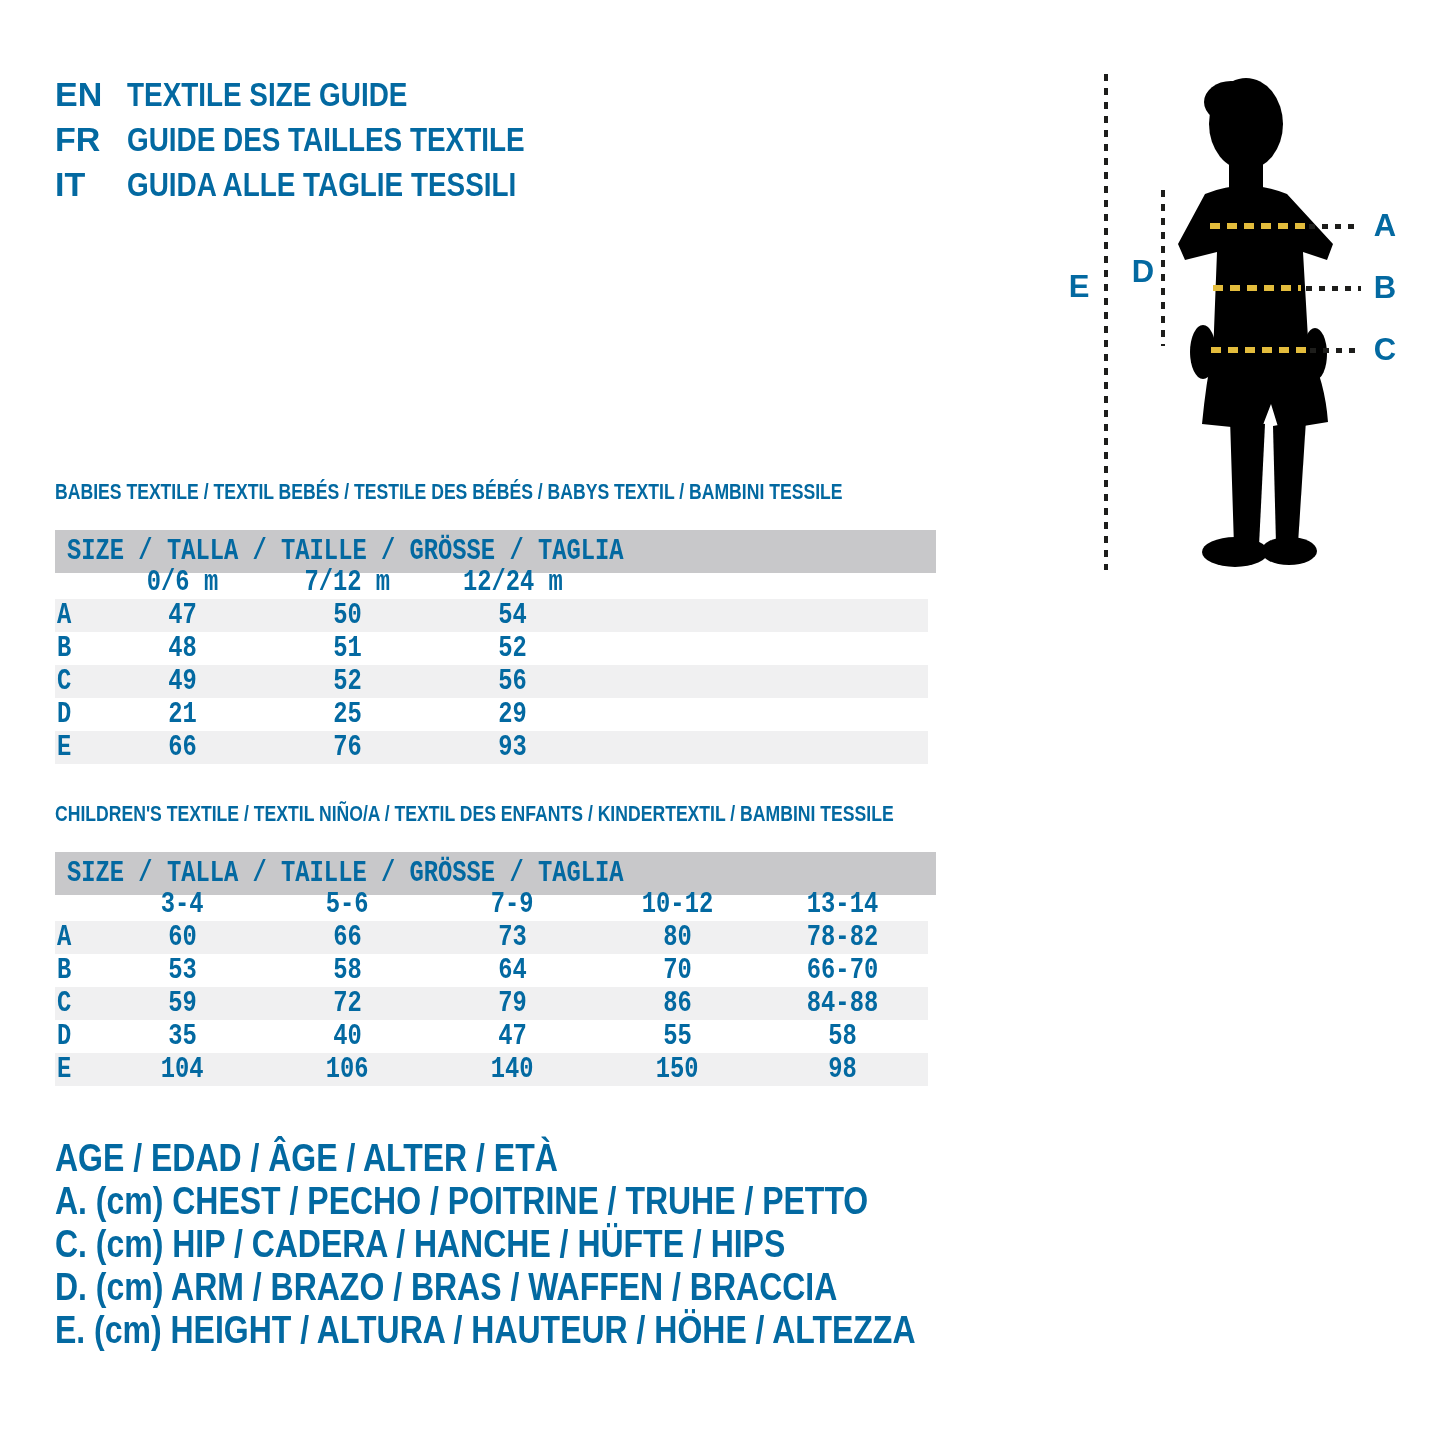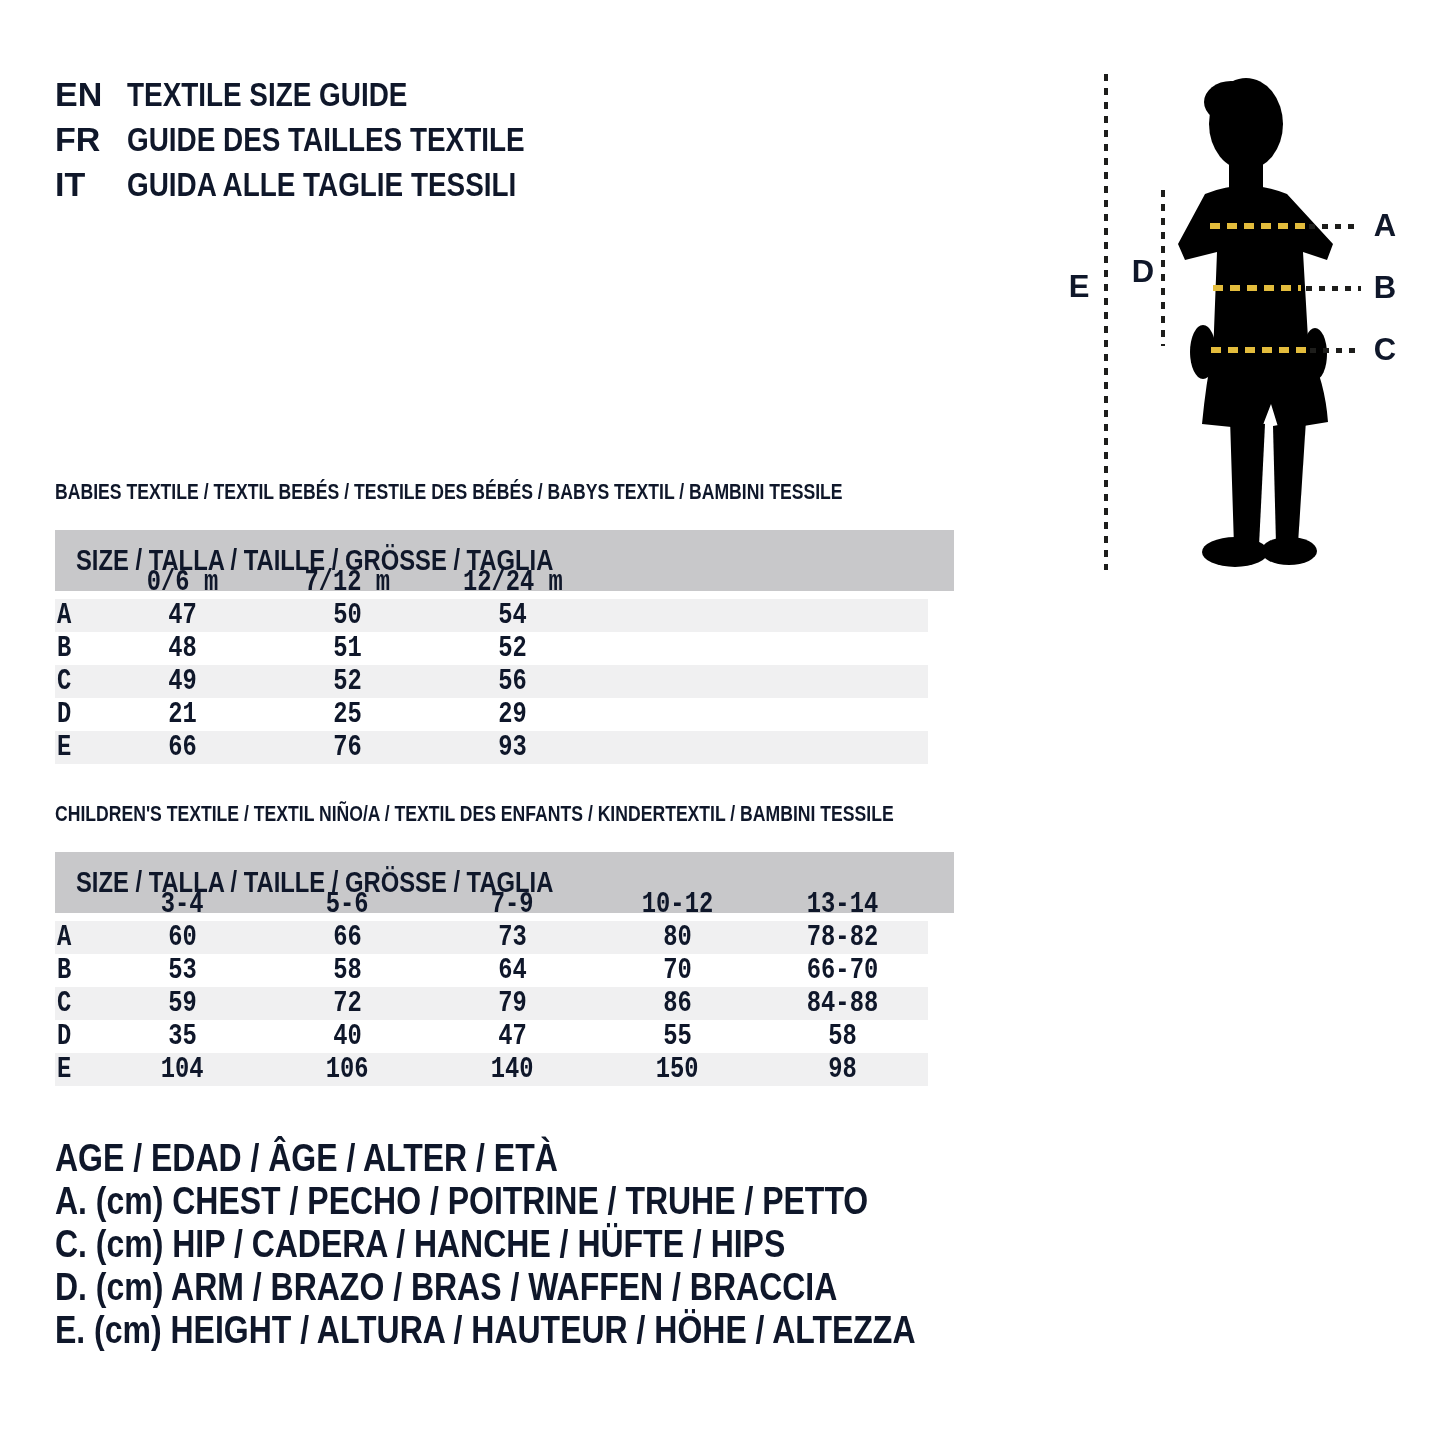--- a/index.html
+++ b/index.html
@@ -1,35 +1,35 @@
 <!DOCTYPE html>
 <html><head>
 <meta charset="utf-8">
 <style>
   html,body { margin:0; padding:0; background:#ffffff; }
   .page {
     position:relative; width:1445px; height:1445px; background:#ffffff; overflow:hidden;
-    font-family:"Liberation Sans","DejaVu Sans",sans-serif; color:#0f172a; font-weight:700;
+    font-family:"Liberation Sans","DejaVu Sans",sans-serif; color:#0369a1; font-weight:700;
   }
   
   .cond   { display:inline-block; transform:scaleX(0.82); transform-origin:0 50%; white-space:nowrap; }
   .cond-c { display:inline-block; transform:scaleX(0.82); transform-origin:50% 50%; white-space:nowrap; }
 
   
   .lang-block { position:absolute; left:55px; top:72px; }
   .lang-row  { display:flex; height:45px; align-items:center; font-size:34px; }
   .lang-code { width:72px; flex:0 0 72px; }
 
   
   .sec-title { position:absolute; left:55px; font-size:22px; white-space:nowrap; }
   .sec-title .cond { transform:scaleX(0.80); }
 
   
   .size-bar { position:absolute; left:55px; width:873px; height:35px; background:#c8c8ca;
-              font-size:29px; line-height:35px; padding:13px; }
+              font-size:29px; line-height:35px; padding:4px;font-family:Liberation Mono, monospace; }
   .size-bar .cond { margin-left:8px; }
 
   
   .size-table { position:absolute; left:55px; width:873px; border-collapse:collapse; table-layout:fixed;
                 font-size:29px;font-family:Liberation Mono, monospace; }
   .size-table td { padding:0; text-align:center; vertical-align:middle; }
   .size-table td.rl { text-align:left; padding-left:2px; }
   .size-table tr { height:33px; }
   .size-table tr.head-row { height:32px; }
   .size-table tr.stripe { background:#f0f0f1; }

